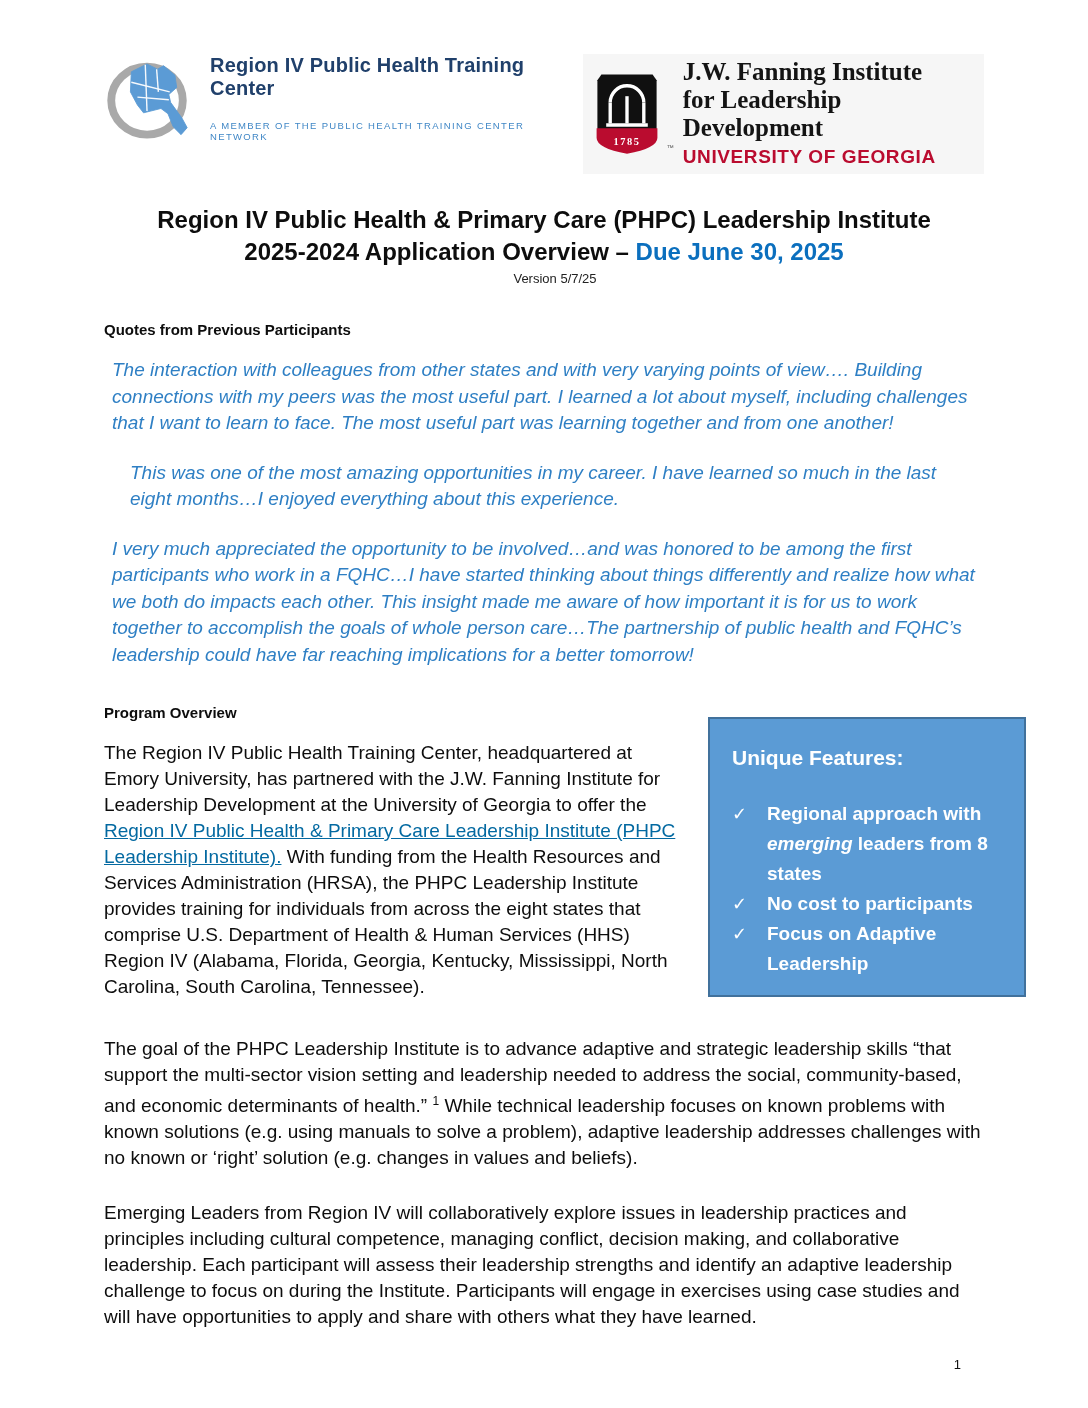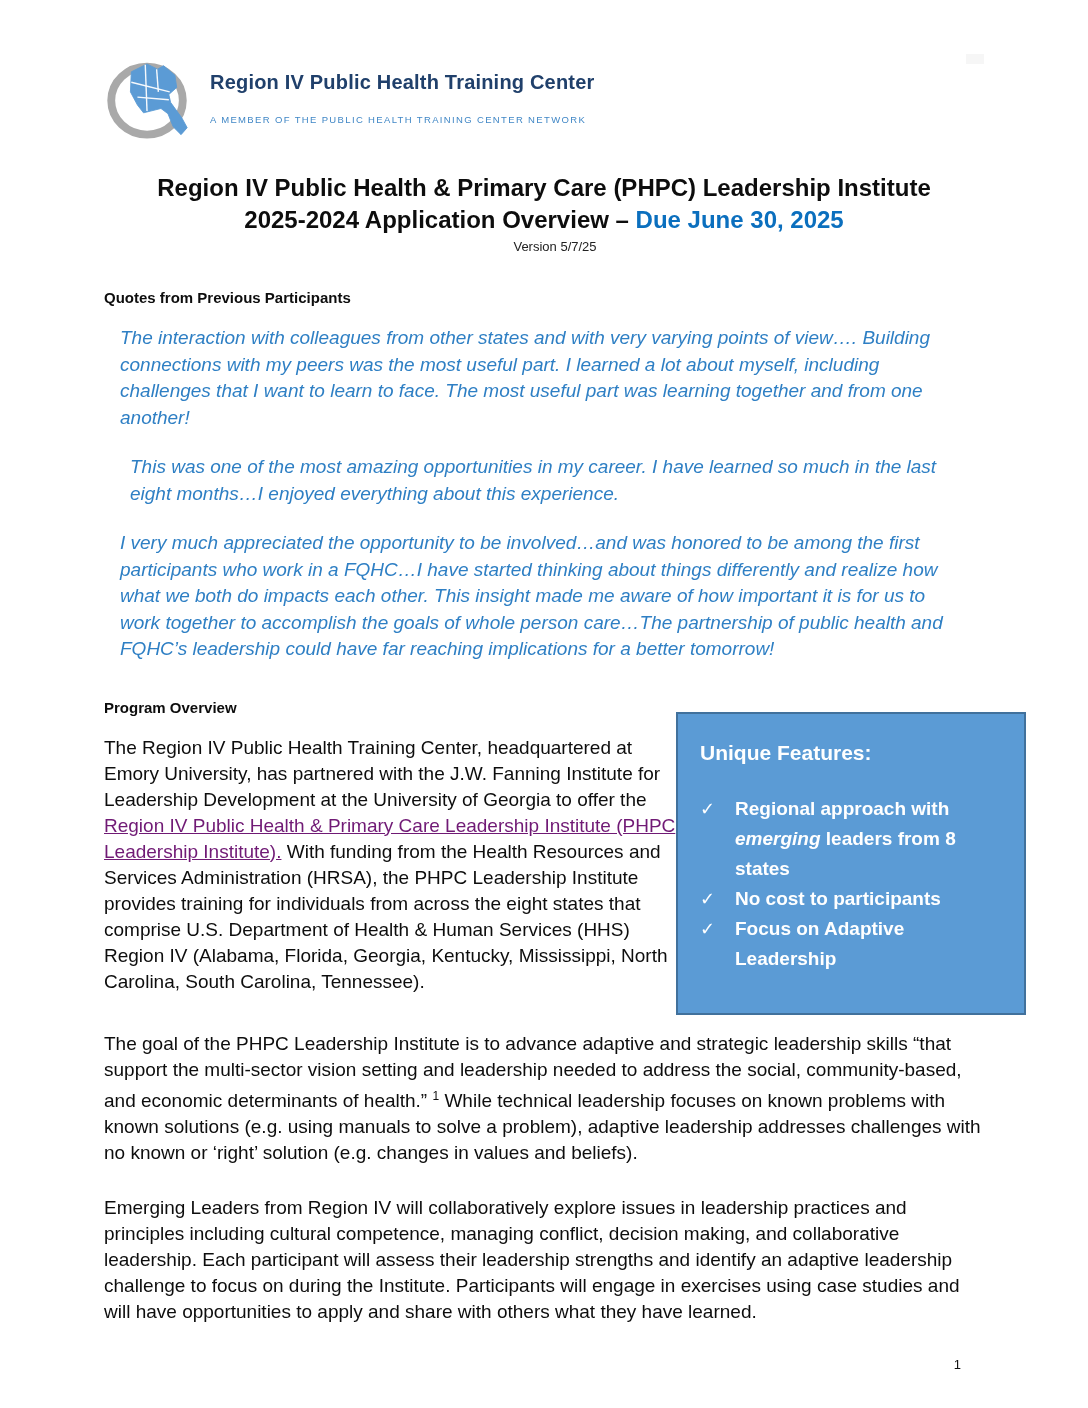--- a/index.html
+++ b/index.html
@@ -29,31 +29,31 @@
   .fanning .fl3{font-size:19px;font-weight:700;color:#ba0c2f;margin-top:4px;letter-spacing:.6px;}
   .arch-wrap{position:relative;}
   .arch-tm{position:absolute;right:-7px;bottom:8px;font-size:7px;color:#555;}
   
   .doc-title{text-align:center;margin-top:30px;font-weight:700;font-size:24px;line-height:32px;color:#0d0d0d;}
   .doc-title .due{color:#0b6fbe;}
   .version{text-align:center;font-size:13px;font-weight:400;color:#222;margin-top:3px;padding-left:22px;}
   
   .content{padding:0 104px;}
   h2{font-size:15px;font-weight:700;color:#0d0d0d;margin:35px 0 19px;}
-  .quote{color:#2e7fc4;font-style:italic;font-size:19px;line-height:26.5px;margin:0 16px 23px;}
+  .quote{color:#2e7fc4;font-style:italic;font-size:19px;line-height:26.5px;margin:0 8px 23px;}
   .quote.indent{margin-left:26px;}
   
   .overview{position:relative;min-height:302px;}
   .overview h2{margin-top:36px;}
   .overview-text{width:582px;font-size:19px;line-height:26px;margin:0;color:#0d0d0d;}
-  .link{color:#701a75;text-decoration:underline;cursor:pointer;}
+  .link{color:#0369a1;text-decoration:underline;cursor:pointer;}
   .features-box{
-    position:absolute;top:13px;right:-42px;width:350px;box-sizing:border-box;
+    position:absolute;top:13px;right:-42px;width:318px;box-sizing:border-box;
     background:#5b9bd5;border:2px solid #41719c;
-    padding:27px 18px 39px 22px;
+    padding:27px 18px 16px 22px;
   }
   .fb-heading{color:#fff;font-weight:700;font-size:21px;margin:0 0 29px;}
   .fb-list{margin:0;padding:0;list-style:none;color:#fff;font-weight:700;font-size:19px;line-height:30px;}
   .fb-item{display:grid;grid-template-columns:35px 1fr;}
   .fb-check{font-size:18px;font-weight:400;}
   .fb-item em{font-style:italic;}
   .goal,.emerging{font-size:19px;line-height:26px;margin:30px 0 0;color:#0d0d0d;clear:both;}
   .goal sup{font-size:12px;}
   .emerging{margin-top:29px;}
   .page-number{position:absolute;right:127px;top:1357px;font-size:13px;color:#111;}
@@ -78,20 +78,40 @@
           </g>
         </svg>
       </span>
       <div class="logo-left-text">
         <div class="lt1">Region IV Public Health Training Center</div>
         <div class="lt2">A MEMBER OF THE PUBLIC HEALTH TRAINING CENTER NETWORK</div>
       </div>
     </div>
 
     <div class="logo-right">
+      <span class="arch-wrap">
+        <svg width="80" height="92" viewBox="0 0 100 114">
+          <polygon points="13,16 18,9 82,9 87,16 87,78 13,78" fill="#101010"></polygon>
+          <g stroke="#ffffff" stroke-width="4.2" fill="none">
+            <path d="M29,44 A21,21 0 0 1 71,44"></path>
+            <path d="M29,44 L29,70"></path>
+            <path d="M50,36 L50,70"></path>
+            <path d="M71,44 L71,70"></path>
+            <path d="M24,72 L76,72"></path>
+          </g>
+          <path d="M12,76 L88,76 L88,88 Q88,101 50,108 Q12,101 12,88 Z" fill="#ba0c2f"></path>
+          <text x="50" y="97" text-anchor="middle" fill="#ffffff" font-family="Liberation Serif, serif" font-size="13" font-weight="bold" letter-spacing="2">1785</text>
+        </svg>
+        <span class="arch-tm">™</span>
+      </span>
+      <div class="fanning">
+        <div class="fl1">J.W. Fanning Institute</div>
+        <div class="fl2">for Leadership Development</div>
+        <div class="fl3">UNIVERSITY OF GEORGIA</div>
+      </div>
     </div>
   </div>
 
   <div class="doc-title">
     <div>Region IV Public Health &amp; Primary Care (PHPC) Leadership Institute</div>
     <div><span>2025-2024 Application Overview – </span><span class="due">Due June 30, 2025</span></div>
   </div>
   <div class="version">Version 5/7/25</div>
 
   <div class="content">

